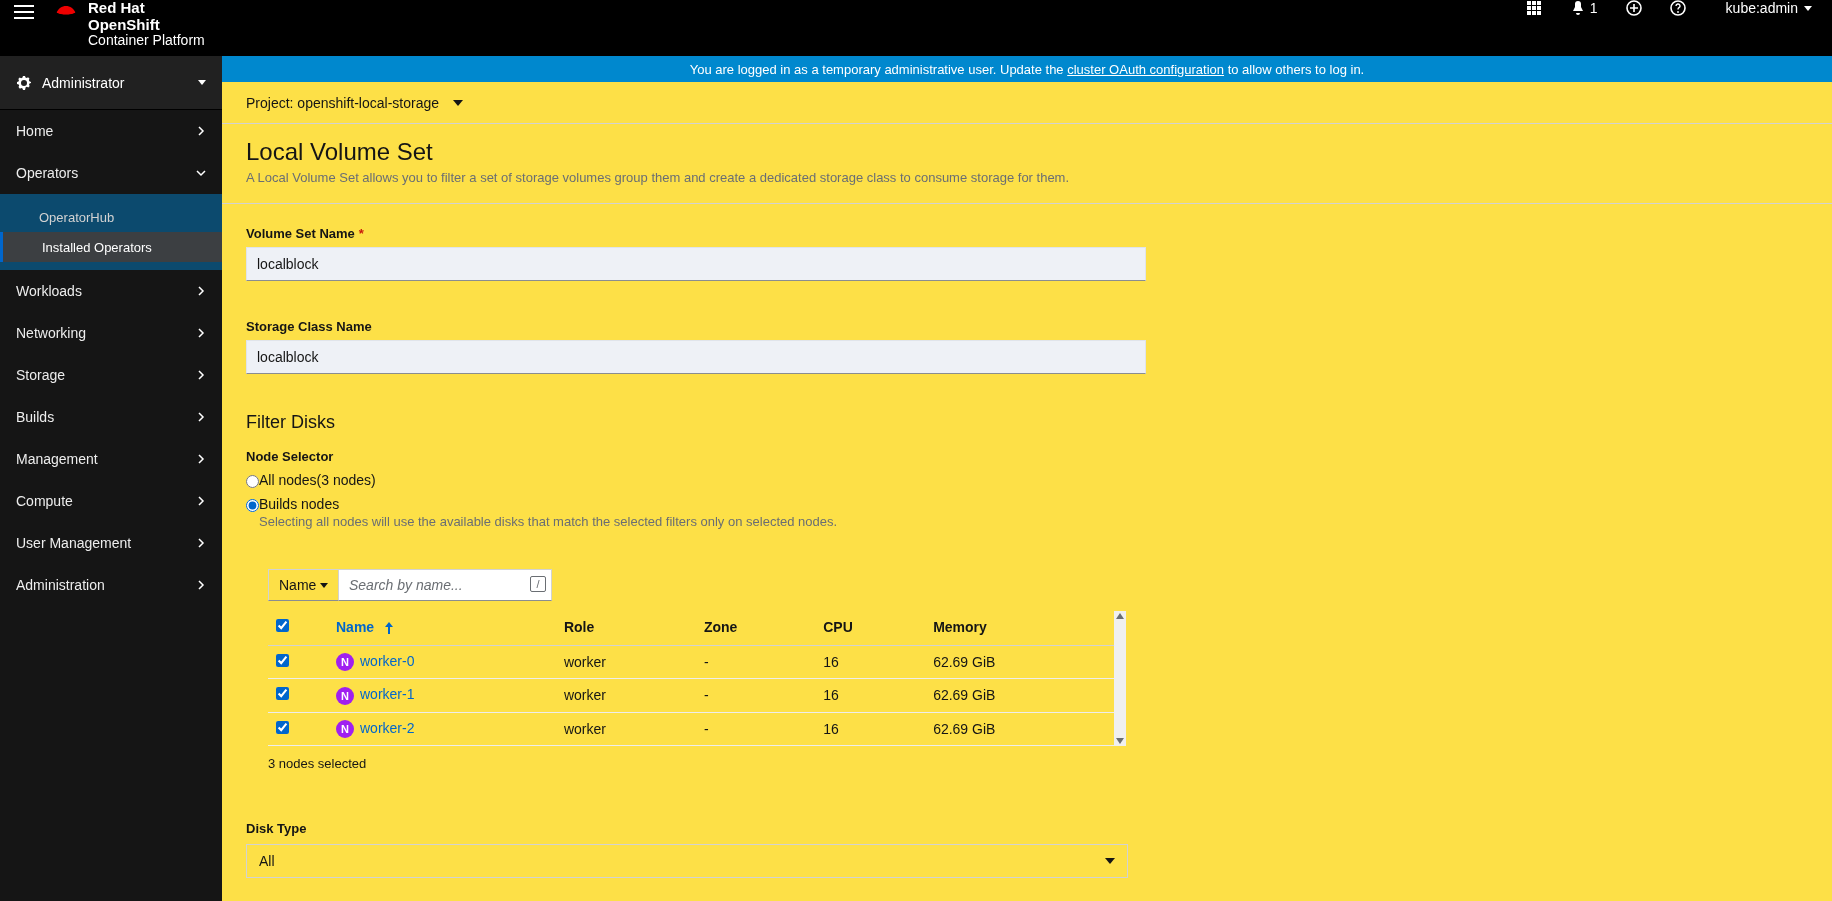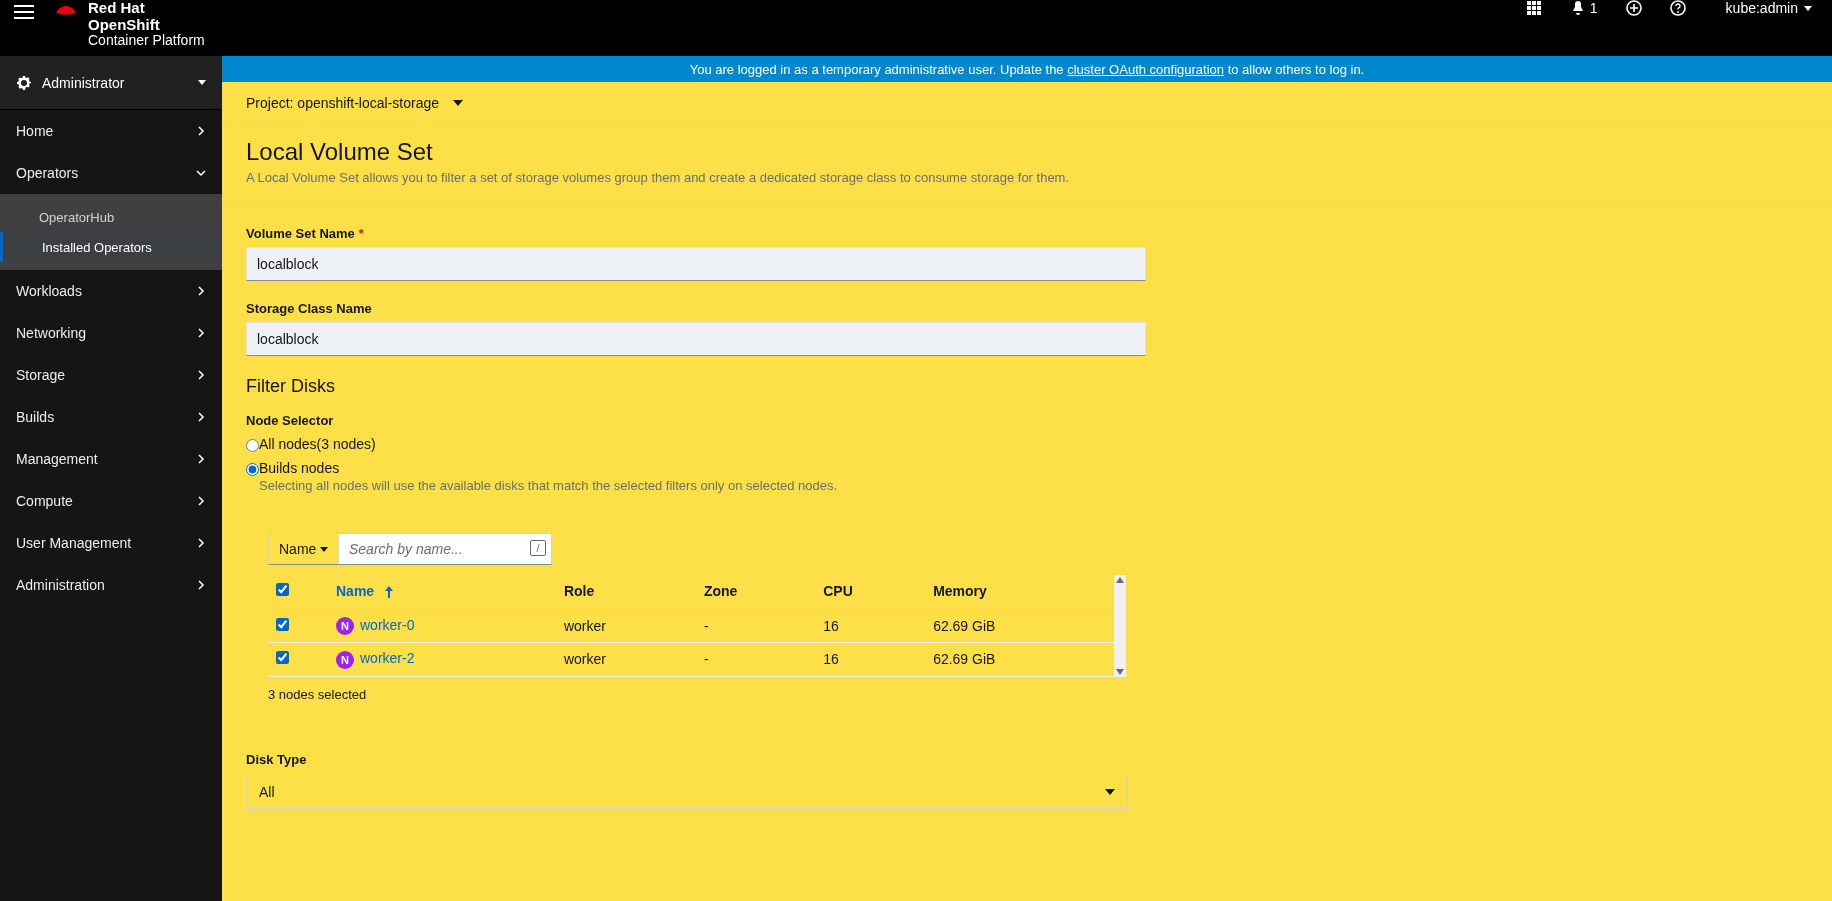--- a/index.html
+++ b/index.html
@@ -26,40 +26,40 @@
 
   
   .sidebar { width: 222px; background: #151515; color: #fff; flex-shrink:0; display:flex; flex-direction:column; font-size:14px;}
   .perspective { height:54px; display:flex; align-items:center; padding:0 16px; border-bottom:1px solid #000; background:#212121; cursor:pointer; justify-content:space-between;}
   .perspective-left { display:flex; align-items:center; gap:10px;}
   .cog-icon { width:16px; height:16px; fill:#fff; }
   .nav-section { }
   .nav-item { height:42px; display:flex; align-items:center; justify-content:space-between; padding:0 16px; cursor:pointer; color:#ededed; }
   .nav-item.expanded { background:#151515; }
   .nav-chevron { width:10px; height:10px; fill:#fff; }
-  .nav-sub { background:#404040; border-left:3px solid transparent; padding:8px 0;}
+  .nav-sub { background:#0c4a6e; border-left:3px solid transparent; padding:8px 0;}
   .nav-sub-item { height:30px; display:flex; align-items:center; padding-left:36px; color:#d2d2d2; cursor:pointer; font-size:13px;}
   .nav-sub-item.active { background:#3c3f42; color:#fff; border-left:3px solid #06c; margin-left:-3px; padding-left:39px;}
   .nav-sub-wrap { background:#212121; }
 
   
   .main-col { flex:1; display:flex; flex-direction:column; min-width:0; background:#fde047;}
   .blue-banner { background:#0088ce; color:#fff; height:26px; display:flex; align-items:center; justify-content:center; font-size:13px; flex-shrink:0;}
   .blue-banner a { color:#fff; text-decoration:underline; }
   .project-bar { height:42px; border-bottom:1px solid #d2d2d2; display:flex; align-items:center; padding:0 24px; font-size:14px; flex-shrink:0;}
   .proj-caret { margin-left:14px; width:0; height:0; border-left:5px solid transparent; border-right:5px solid transparent; border-top:6px solid #151515;}
   .content { flex:1; overflow-y:auto; }
   .header-block { padding: 14px 24px 18px; border-bottom:1px solid #d2d2d2;}
   .page-title { font-size:24px; font-weight:400; margin-bottom:4px;}
   .page-desc { font-size:13px; color:#6a6e73; }
   .form-area { padding: 22px 24px 40px; max-width: 1146px; }
   .form-label { font-size:13px; font-weight:600; margin-bottom:6px; display:flex; gap:4px;}
   .req-star { color:#c9190b; }
   .text-input { width:100%; max-width:900px; height:34px; border:1px solid #e0e4ea; background:#eef1f6; border-bottom:1px solid #8a8d90; padding:0 10px; font-size:14px; color:#151515; }
-  .field-group { margin-bottom:20px; }
+  .field-group { margin-bottom:38px; }
   .section-h { font-size:18px; font-weight:500; margin: 10px 0 16px; }
   .sub-label { font-size:13px; font-weight:600; margin-bottom:8px; }
   .radio-row { display:flex; align-items:flex-start; margin-bottom:8px; font-size:14px;}
   .radio-row input { margin-top:3px;}
   .help-text { font-size:13px; color:#6a6e73; margin-top:2px;}
 
   .nodes-block { margin-top:40px; margin-left:22px; max-width:858px;}
   .filter-bar { display:flex; align-items:center; margin-bottom:10px;}
   .filter-dd { width:70px; height:32px; border:1px solid #d2d2d2; border-right:none; display:flex; align-items:center; justify-content:space-between; padding:0 10px; font-size:14px; cursor:pointer; border-bottom:1px solid #8a8d90;}
   .filter-dd .small-caret { width:0; height:0; border-left:4px solid transparent; border-right:4px solid transparent; border-top:5px solid #151515;}
@@ -322,20 +322,28 @@
                 <tr>
                   <td><input type="checkbox" checked="" style=""></td>
                   <td><span class="node-badge">N</span><span class="link">worker-0</span></td>
                   <td>worker</td>
                   <td>-</td>
                   <td>16</td>
                   <td>62.69 GiB</td>
                 </tr>
                 <tr>
                   <td><input type="checkbox" checked="" style=""></td>
+                  <td><span class="node-badge">N</span><span class="link">worker-1</span></td>
+                  <td>worker</td>
+                  <td>-</td>
+                  <td>16</td>
+                  <td>62.69 GiB</td>
+                </tr>
+                <tr>
+                  <td><input type="checkbox" checked="" style=""></td>
                   <td><span class="node-badge">N</span><span class="link">worker-2</span></td>
                   <td>worker</td>
                   <td>-</td>
                   <td>16</td>
                   <td>62.69 GiB</td>
                 </tr>
               </tbody>
             </table>
             <div class="scroll-arrows">
               <div class="tri-up"></div>

